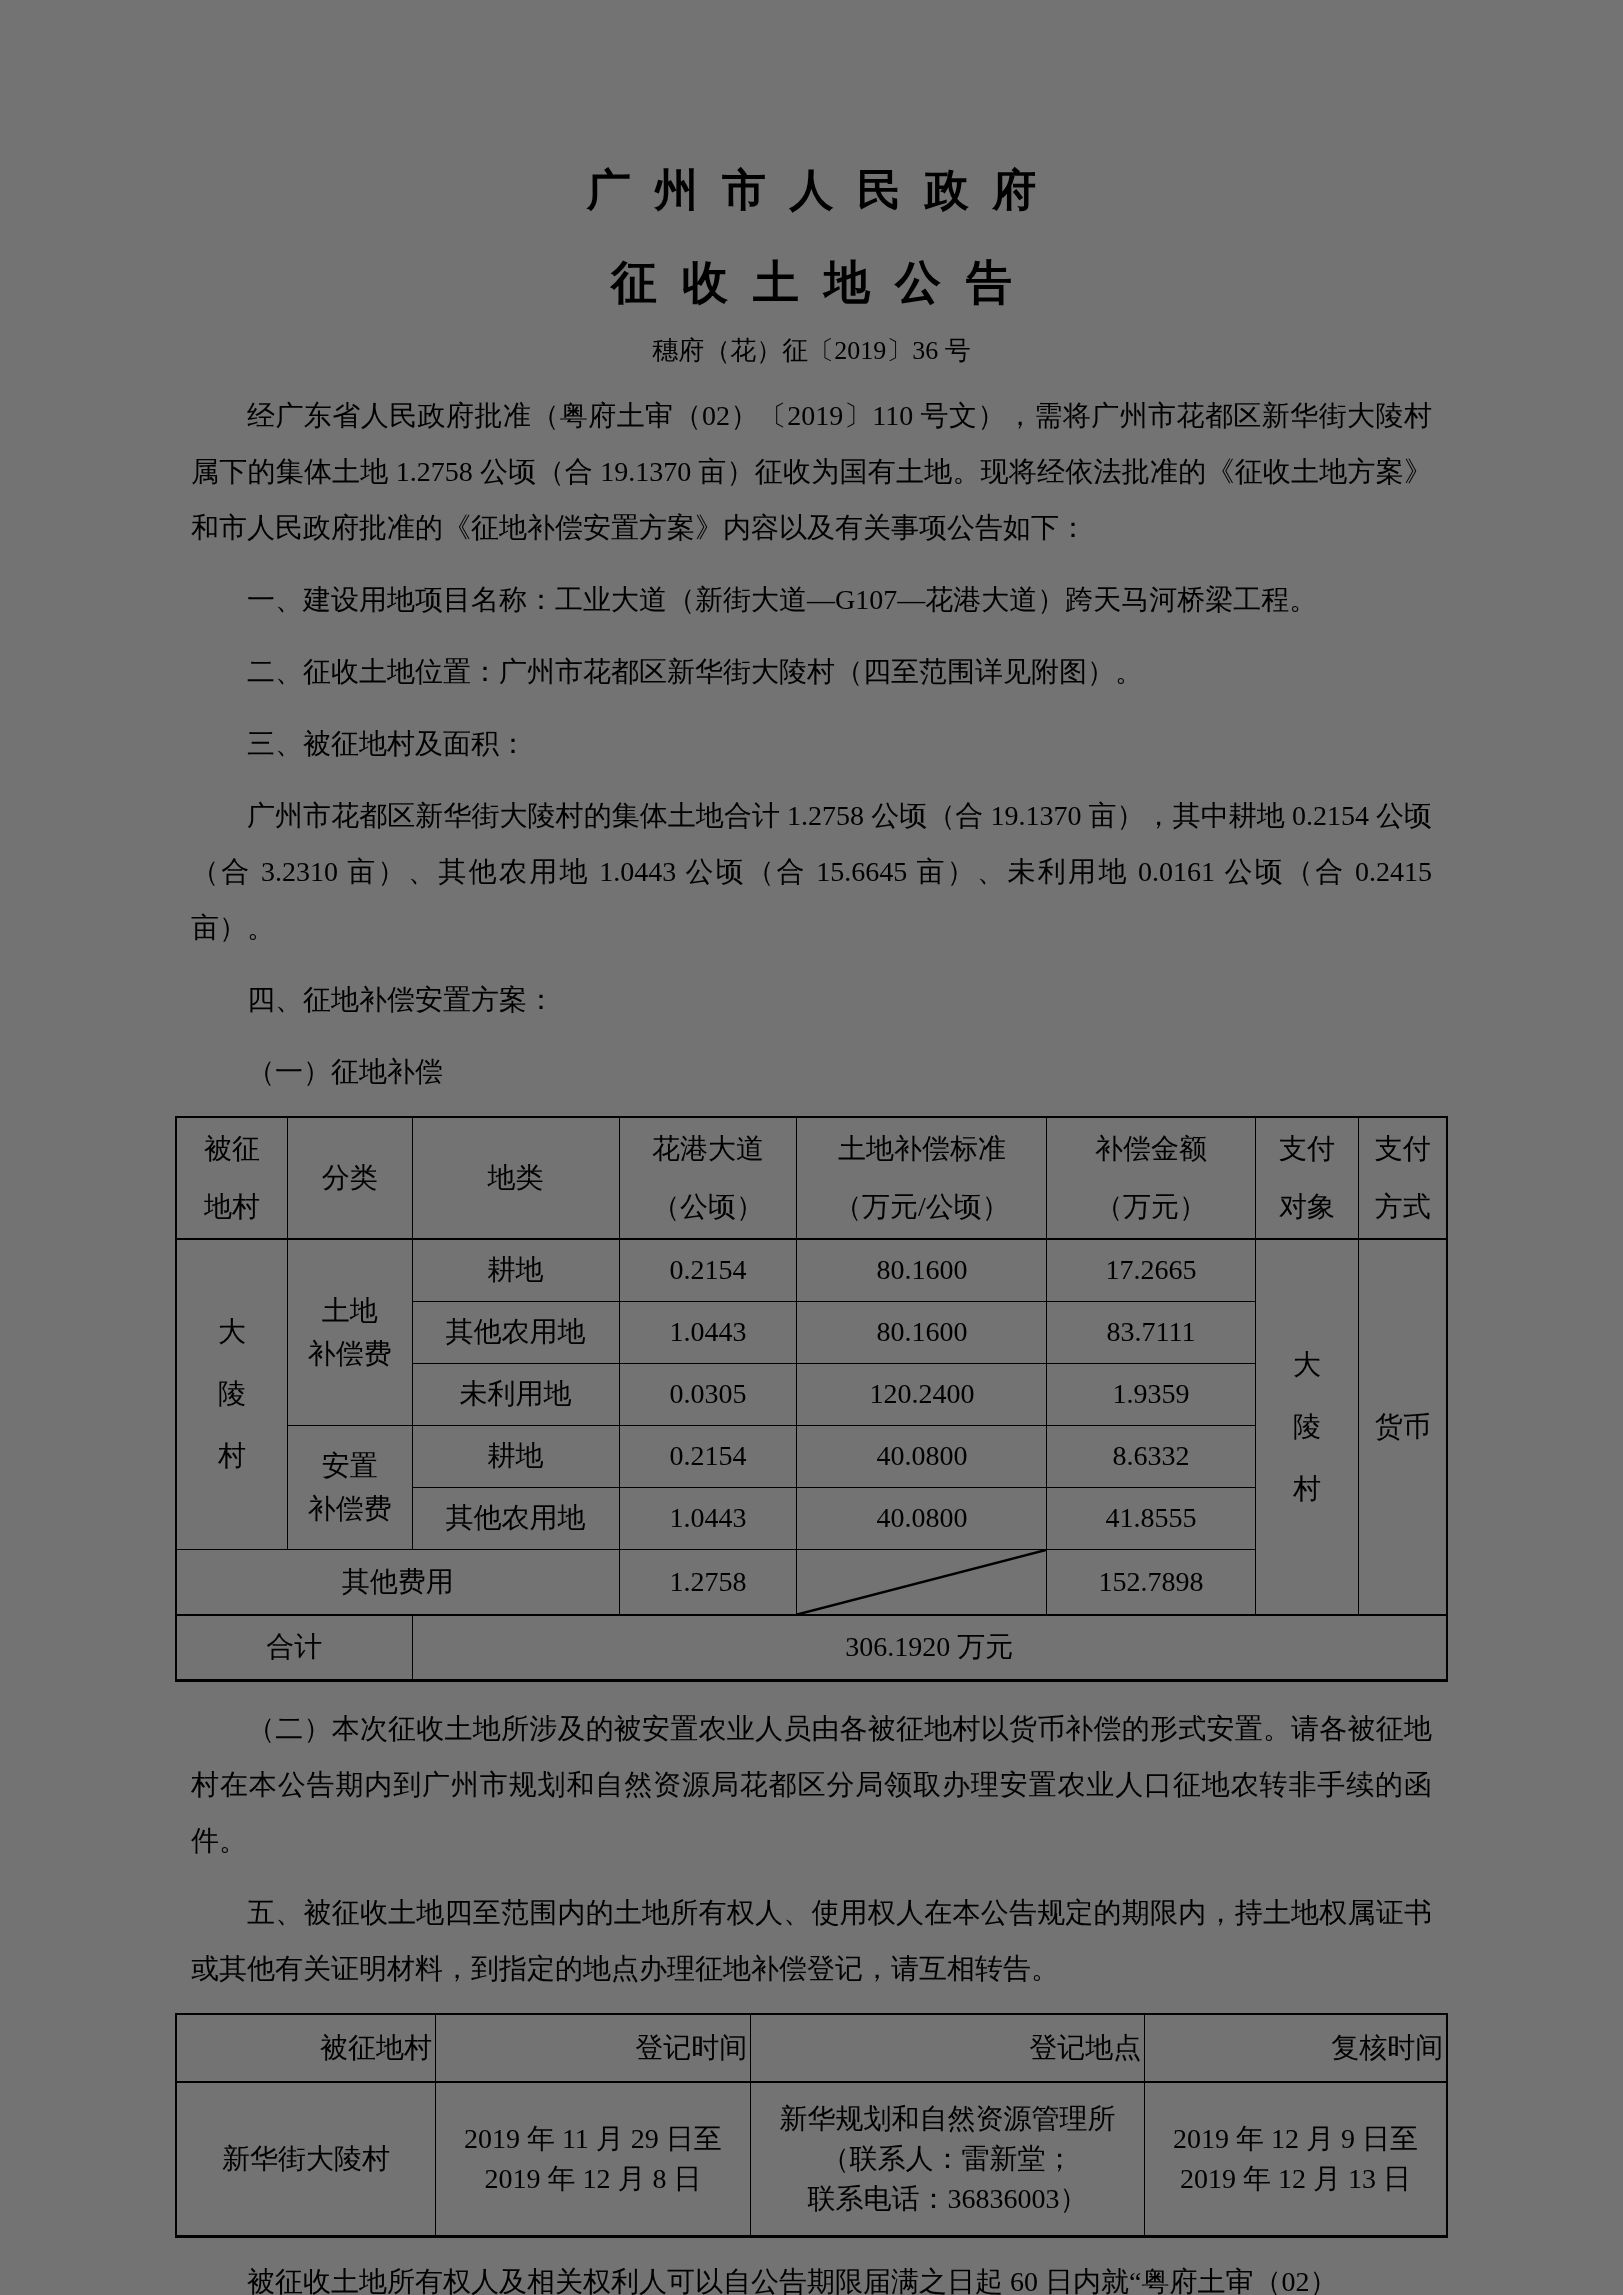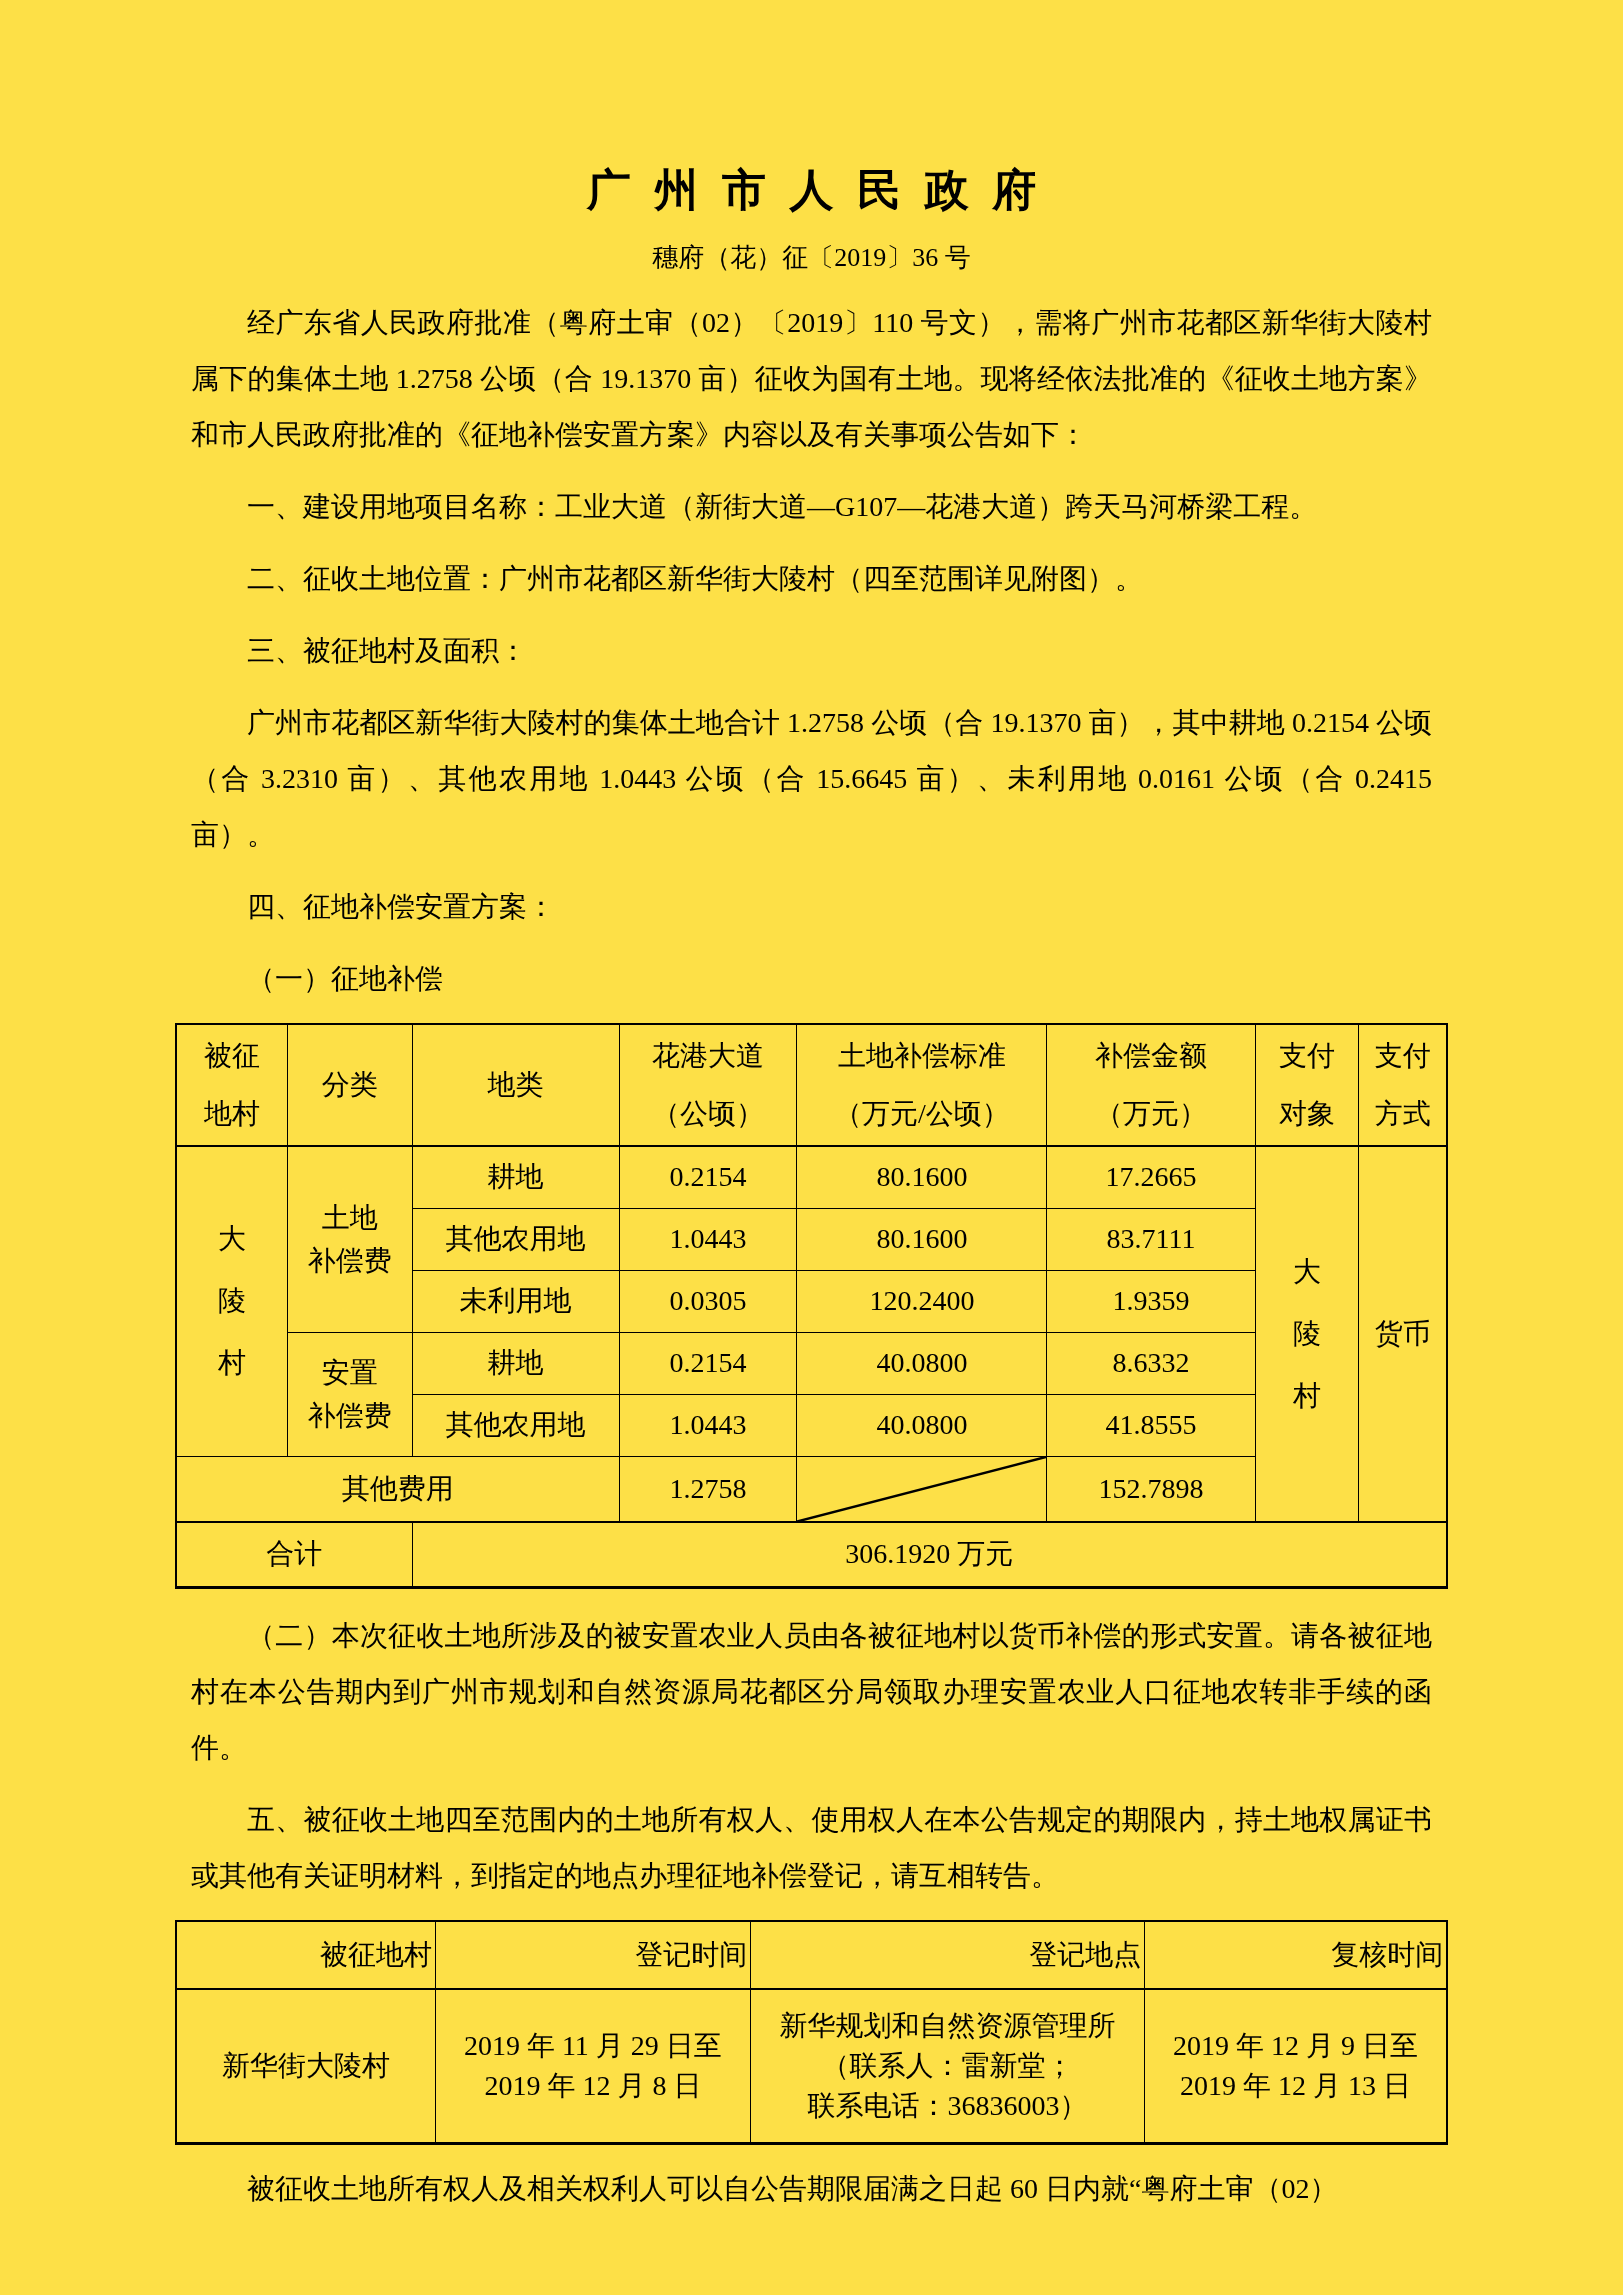--- a/index.html
+++ b/index.html
@@ -1,21 +1,21 @@
 <!DOCTYPE html>
 <html style="font-size:11px"><head>
 <meta charset="utf-8">
 <style>
   * { margin:0; padding:0; box-sizing:border-box; }
   html,body { background:#888; }
   .page {
     position:relative;
     width:1623px; height:2295px;
     margin:0 auto;
-    background:#fde047;
+    background:#737373;
     color:#000;
     font-family:"Liberation Serif","DejaVu Serif",serif;
     padding:0 175px;
     overflow:hidden;
   }
   .doc-title{
     margin-top:165px;
     text-align:center;
     font-size:44px; line-height:51px;
     font-weight:bold;
@@ -68,20 +68,21 @@
   .t2 thead th{ height:68px; border-bottom:2.1px solid #000; font-size:28px;text-align:right; }
   .t2 tr.data-row{ height:155px; }
   .t2 td{ line-height:40px; font-size:28px; }
 </style>
 </head>
 <body>
 
 <div class="page">
 
   <h1 class="doc-title">广州市人民政府</h1>
+  <h2 class="doc-subtitle">征收土地公告</h2>
   <div class="doc-number">穗府（花）征〔2019〕36 号</div>
 
   <div class="body-text first">
     <p class="para">经广东省人民政府批准（粤府土审（02）〔2019〕110 号文），需将广州市花都区新华街大陵村属下的集体土地 1.2758 公顷（合 19.1370 亩）征收为国有土地。现将经依法批准的《征收土地方案》和市人民政府批准的《征地补偿安置方案》内容以及有关事项公告如下：</p>
     <p class="para">一、建设用地项目名称：工业大道（新街大道—G107—花港大道）跨天马河桥梁工程。</p>
     <p class="para">二、征收土地位置：广州市花都区新华街大陵村（四至范围详见附图）。</p>
     <p class="para">三、被征地村及面积：</p>
     <p class="para">广州市花都区新华街大陵村的集体土地合计 1.2758 公顷（合 19.1370 亩），其中耕地 0.2154 公顷（合 3.2310 亩）、其他农用地 1.0443 公顷（合 15.6645 亩）、未利用地 0.0161 公顷（合 0.2415 亩）。</p>
     <p class="para">四、征地补偿安置方案：</p>
     <p class="para">（一）征地补偿</p>

